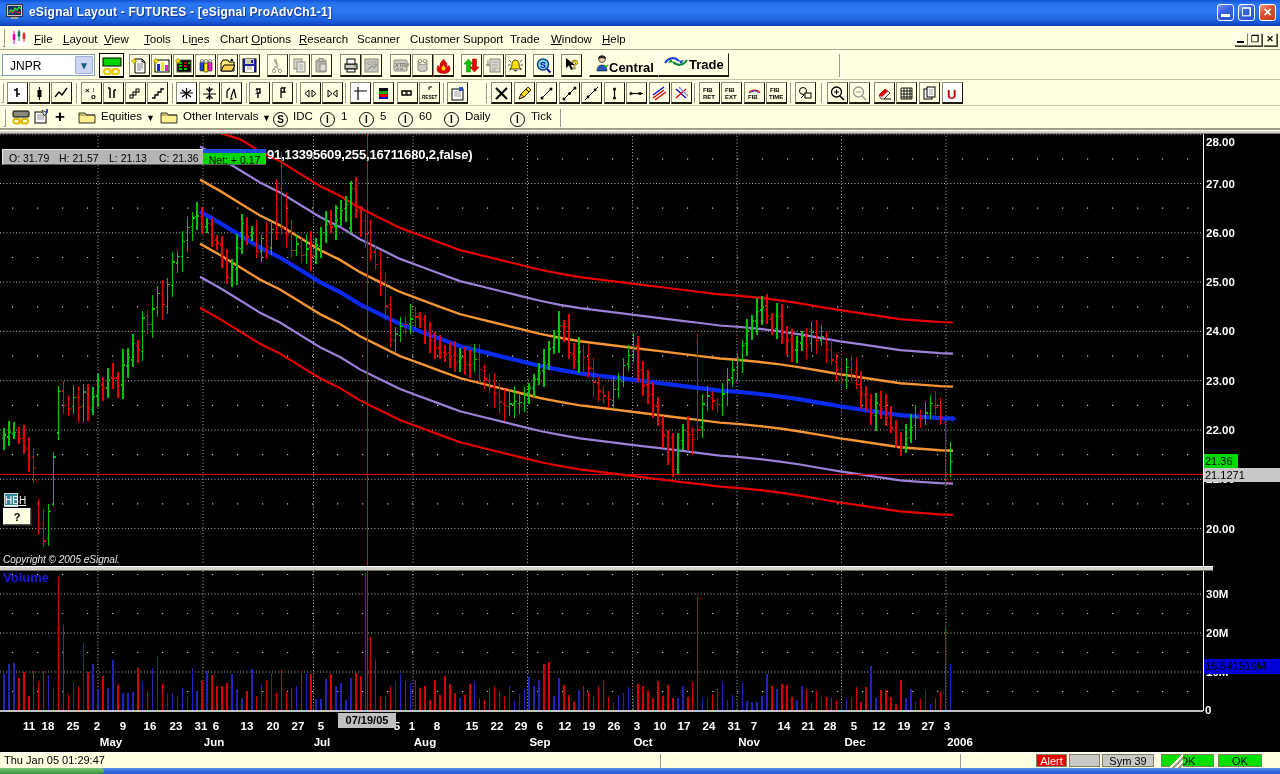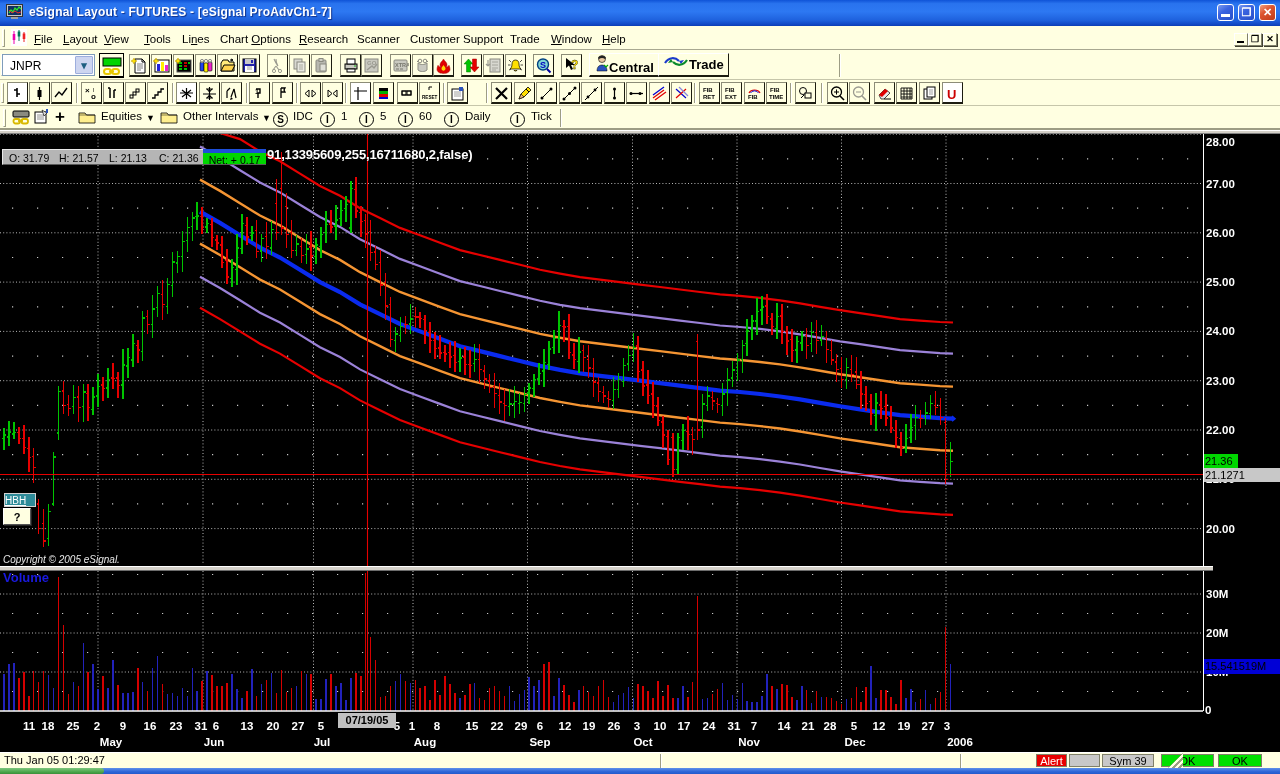--- a/index.html
+++ b/index.html
@@ -63,21 +63,21 @@
 .pane-div { position:absolute; left:0; top:436px; width:1213px; height:5px; background:#d4d0c8;
   border-top:1px solid #fff; border-bottom:1px solid #6c6c6c; }
 #ohlcbar { position:absolute; left:2px; top:19px; width:201px; height:16px; background:#b5b5b5;
   border-top:1px solid #e8e8e8; border-left:1px solid #e8e8e8; border-bottom:1px solid #5a5a5a; font-size:10.5px; color:#000; }
 #ohlcbar span { position:absolute; top:2px; }
 #netbox { position:absolute; left:203px; top:19px; width:63px; height:16px; background:#00d600;
   border-top:4px solid #1d4ed8; border-bottom:1px solid #5a5a5a; font-size:10.5px; color:#000; text-align:center; line-height:15px; }
 #formula { position:absolute; left:267px; top:17px; font-size:13px; font-weight:bold; color:#fff; letter-spacing:-0.15px; }
 #vollabel { position:absolute; left:3px; top:440px; font-size:13px; font-weight:bold; color:#1a1ae0; }
 #copyr { position:absolute; left:3px; top:424px; font-size:10px; color:#e8e8e8;font-style:italic; }
-#hbh { position:absolute; left:4px; top:363px; width:32px; height:14px; background:#2e8b99; color:#fff;
+#hbh { position:absolute; left:4px; top:363px; width:14px; height:14px; background:#2e8b99; color:#fff;
   font-size:10px; text-align:left; line-height:14px; border:1px solid #d0d0d0;text-decoration:underline; }
 #qbox { position:absolute; left:3px; top:378px; width:28px; height:17px; background:#ffffe1;
   border-top:1px solid #fff; border-left:1px solid #fff; border-right:1px solid #555; border-bottom:1px solid #555;
   box-shadow:1px 1px 0 #222; color:#000; font-size:11px; font-weight:bold; text-align:center; line-height:16px; }
 .pricebox { position:absolute; font-size:11px; font-weight:normal; }
 #lastp { left:1204px; top:324px; width:34px; height:14px; background:#00d600; color:#000; line-height:14px; padding-left:1px;}
 #cursp { left:1204px; top:338px; width:76px; height:14px; background:#c8c8c8; color:#000; line-height:14px; padding-left:1px;}
 #cursv { left:1204px; top:529px; width:76px; height:15px; background:#0000d6; color:#000; line-height:15px; padding-left:1px;}
 #datebox { position:absolute; left:338px; top:583px; width:58px; height:15px; background:#c0c0c0; color:#000;
   font-size:11px; font-weight:bold; text-align:center; line-height:15px; }
@@ -101,21 +101,21 @@
 <div id="app">
 
   <div id="title">
     <svg id="ticon" viewBox="0 0 17 16">
       <rect x="0.5" y="0.5" width="16" height="12" fill="#c8c8c8" stroke="#333"></rect>
       <rect x="2" y="2" width="13" height="9" fill="#103060"></rect>
       <polyline points="3,9 5,6 7,8 9,4 11,6 13,3 15,5" stroke="#2ee82e" stroke-width="1.2" fill="none"></polyline>
       <polyline points="3,6 6,9 9,7 12,9 15,8" stroke="#e83030" stroke-width="1" fill="none"></polyline>
       <rect x="5" y="13" width="7" height="2" fill="#a0a0a0"></rect>
     </svg>
-    <div class="txt">eSignal Layout - FUTURES - [eSignal ProAdvCh1-7]</div>
+    <div class="txt">eSignal Layout - FUTURES - [eSignal ProAdvCh1-1]</div>
     <div class="wbtn" style="right:46px;">
         <span style="position:absolute;left:3px;bottom:3px;width:9px;height:3px;background:#fff"></span>
       </div>
     <div class="wbtn" style="right:25px;">❐</div>
     <div class="wbtn close" style="right:4px;">✕</div>
   </div>
 
   <div id="menu">
     <div class="grip"></div>
     <svg style="position:absolute;left:11px;top:3px" width="16" height="17" viewBox="0 0 16 17">

